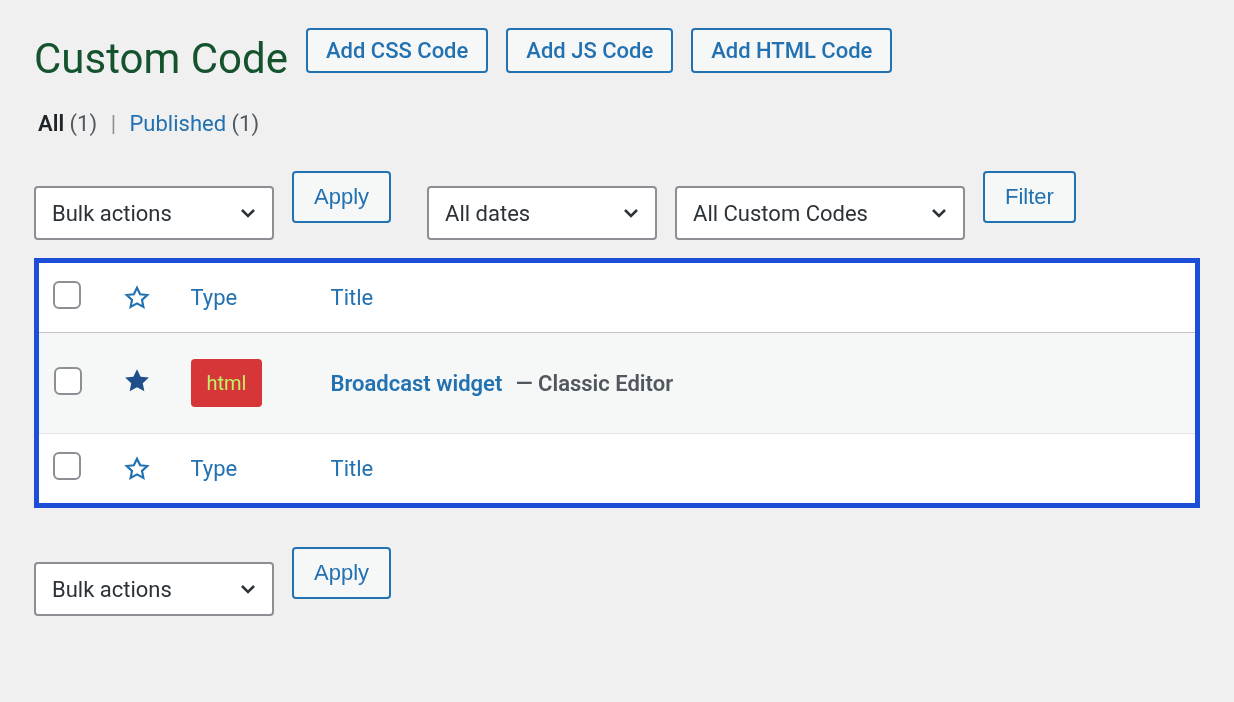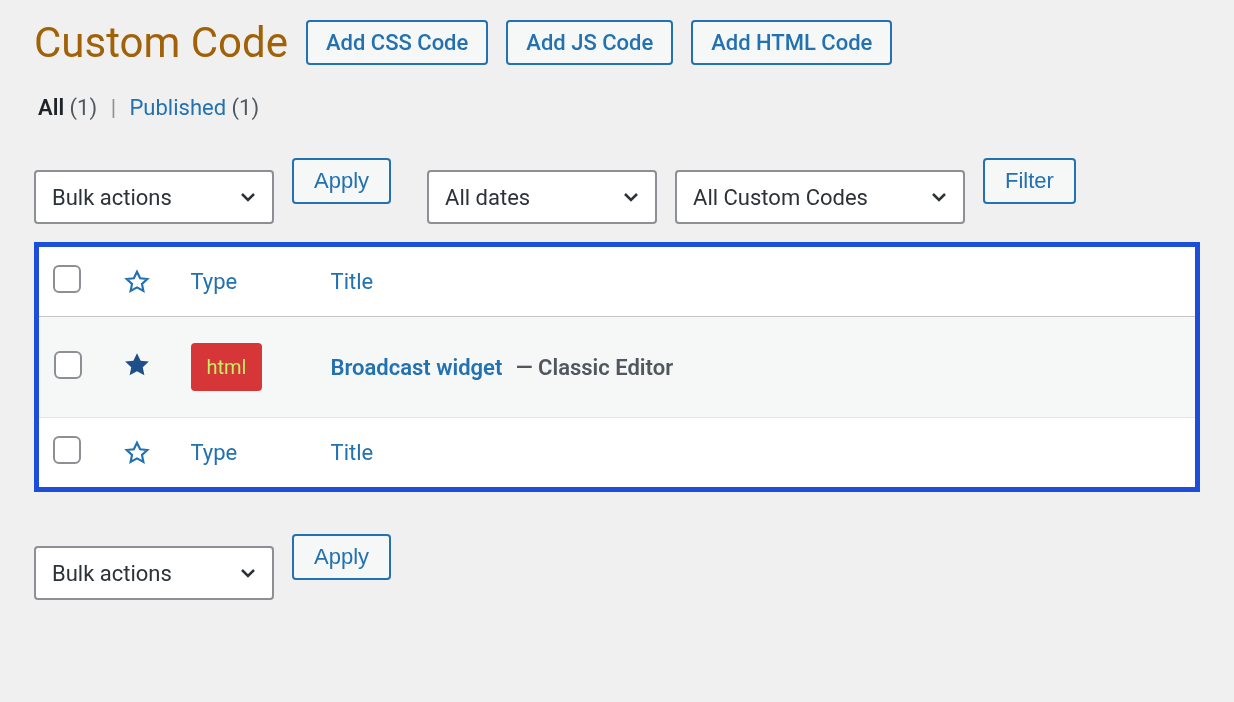--- a/index.html
+++ b/index.html
@@ -6,21 +6,21 @@
     html, body {
       margin: 0; padding: 0;
       font-family: -apple-system, BlinkMacSystemFont, "Segoe UI", Roboto, sans-serif;
       background: #f0f0f1;
       color: #1d2327;
       font-size: 16px;
     }
     .wrap { padding: 18px 34px 40px 34px; }
     .heading-row { display: flex; align-items: center; flex-wrap: wrap; gap: 18px; }
     h1.page-title {
-      font-size: 42px; font-weight: 400; margin: 0 0 0 0; color: #a16207;
+      font-size: 42px; font-weight: 400; margin: 16px 0 0 0; color: #14532d;
     }
     .page-title-action {
       display: inline-block;
       padding: 8px 18px;
       border: 2px solid #2271b1;
       color: #2271b1;
       background: #f6f7f7;
       border-radius: 4px;
       font-size: 22px;
       font-weight: 500;
@@ -44,21 +44,21 @@
       padding: 10px 48px 10px 16px; font-size: 22px; color: #2c3338;
       cursor: pointer; height: 54px; margin-top: 32px;
     }
     .select .chevron {
       position: absolute; right: 14px; top: 50%; transform: translateY(-50%);
       pointer-events: none;
     }
     .button {
       display: inline-flex; align-items: center;
       border: 2px solid #2271b1; color: #2271b1; background: #f6f7f7;
-      border-radius: 4px; padding: 18px 20px; font-size: 22px; height: 46px;
+      border-radius: 4px; padding: 18px 20px; font-size: 22px; height: 52px;
       cursor: pointer;
     }
     table.wp-list {
       width: 100%; border-collapse: collapse; background: #fff;
       border: 5px solid #1d4ed8;
     }
     table.wp-list thead th, table.wp-list tfoot th {
       text-align: left; padding: 18px 14px; font-weight: 400; font-size: 22px;
       border-bottom: 1px solid #c3c4c7;
     }

